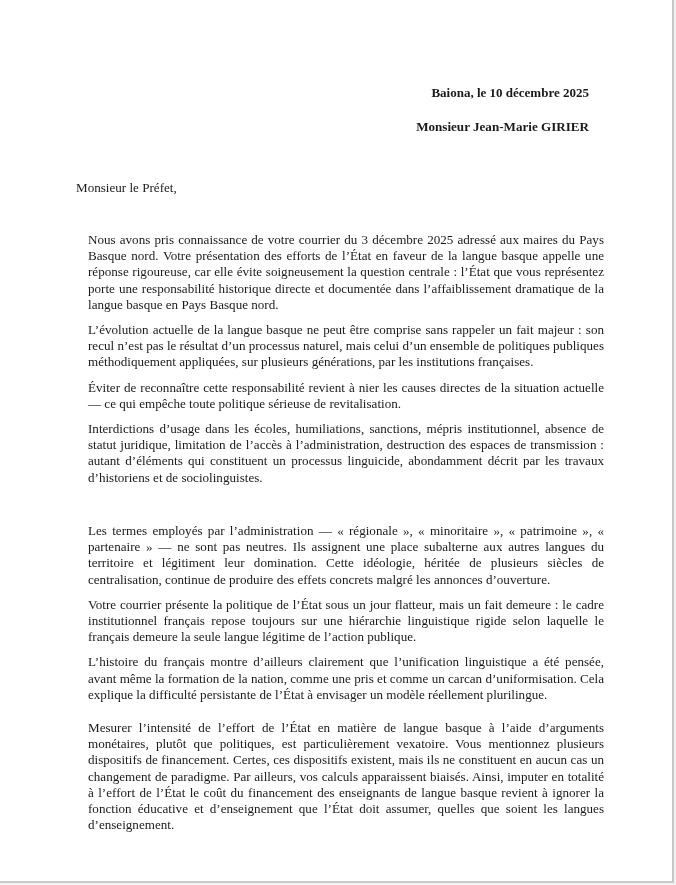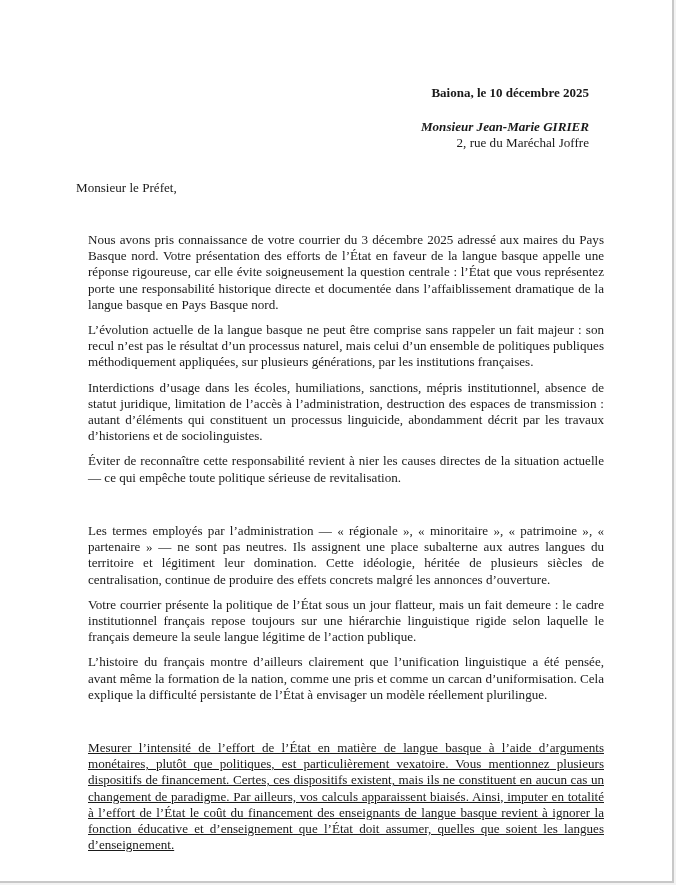--- a/index.html
+++ b/index.html
@@ -6,46 +6,45 @@
   body { width:676px; height:885px; background:#f3f3f3; overflow:hidden; position:relative; }
   .page {
     position:absolute; left:0; top:0; width:672px; height:881px;
     background:#ffffff; border-right:2px solid #c8c8c8; border-bottom:2px solid #c8c8c8;
     font-family:"Liberation Serif", "DejaVu Serif", serif; color:#1a1a1a;
     font-size:13.1px; line-height:16.2px;
   }
   .right-block { position:absolute; right:83px; text-align:right; }
   .date { top:85px; font-weight:bold; font-size:13px; }
   .addr { top:119px; line-height:16.4px; }
-  .addr .it { font-style:italic; font-weight:bold; }
+  .addr .it { font-weight:bold; }
   .salutation { position:absolute; left:76px; top:180px; }
   .body { position:absolute; left:76px; width:516px; text-align:justify;margin-left:12px; }
   .body p { margin:0 0 9px 0; }
   .s1 { top:232px; }
   .s2 { top:523px; }
-  .s3 { top:740px;text-decoration:underline; }
+  .s3 { top:720px; }
 </style>
 </head>
 <body>
 
 <div class="page">
   <div class="right-block date">Baiona, le 10 décembre 2025</div>
 
   <div class="right-block addr">
     <div class="it">Monsieur Jean-Marie GIRIER</div>
-    <div>2, rue du Maréchal Joffre</div>
   </div>
 
   <div class="salutation">Monsieur le Préfet,</div>
 
   <div class="body s1">
     <p>Nous avons pris connaissance de votre courrier du 3 décembre 2025 adressé aux maires du Pays Basque nord. Votre présentation des efforts de l’État en faveur de la langue basque appelle une réponse rigoureuse, car elle évite soigneusement la question centrale : l’État que vous représentez porte une responsabilité historique directe et documentée dans l’affaiblissement dramatique de la langue basque en Pays Basque nord.</p>
     <p>L’évolution actuelle de la langue basque ne peut être comprise sans rappeler un fait majeur : son recul n’est pas le résultat d’un processus naturel, mais celui d’un ensemble de politiques publiques méthodiquement appliquées, sur plusieurs générations, par les institutions françaises.</p>
+    <p>Éviter de reconnaître cette responsabilité revient à nier les causes directes de la situation actuelle — ce qui empêche toute politique sérieuse de revitalisation.</p>
     <p>Interdictions d’usage dans les écoles, humiliations, sanctions, mépris institutionnel, absence de statut juridique, limitation de l’accès à l’administration, destruction des espaces de transmission : autant d’éléments qui constituent un processus linguicide, abondamment décrit par les travaux d’historiens et de sociolinguistes.</p>
-    <p>Éviter de reconnaître cette responsabilité revient à nier les causes directes de la situation actuelle — ce qui empêche toute politique sérieuse de revitalisation.</p>
   </div>
 
   <div class="body s2">
     <p>Les termes employés par l’administration — « régionale », « minoritaire », « patrimoine », « partenaire » — ne sont pas neutres. Ils assignent une place subalterne aux autres langues du territoire et légitiment leur domination. Cette idéologie, héritée de plusieurs siècles de centralisation, continue de produire des effets concrets malgré les annonces d’ouverture.</p>
     <p>Votre courrier présente la politique de l’État sous un jour flatteur, mais un fait demeure : le cadre institutionnel français repose toujours sur une hiérarchie linguistique rigide selon laquelle le français demeure la seule langue légitime de l’action publique.</p>
     <p>L’histoire du français montre d’ailleurs clairement que l’unification linguistique a été pensée, avant même la formation de la nation, comme une pris et comme un carcan d’uniformisation. Cela explique la difficulté persistante de l’État à envisager un modèle réellement plurilingue.</p>
   </div>
 
   <div class="body s3">
     <p>Mesurer l’intensité de l’effort de l’État en matière de langue basque à l’aide d’arguments monétaires, plutôt que politiques, est particulièrement vexatoire. Vous mentionnez plusieurs dispositifs de financement. Certes, ces dispositifs existent, mais ils ne constituent en aucun cas un changement de paradigme. Par ailleurs, vos calculs apparaissent biaisés. Ainsi, imputer en totalité à l’effort de l’État le coût du financement des enseignants de langue basque revient à ignorer la fonction éducative et d’enseignement que l’État doit assumer, quelles que soient les langues d’enseignement.</p>

